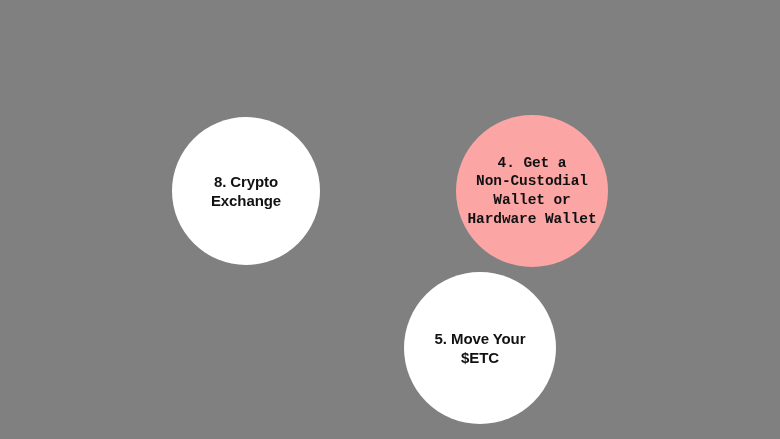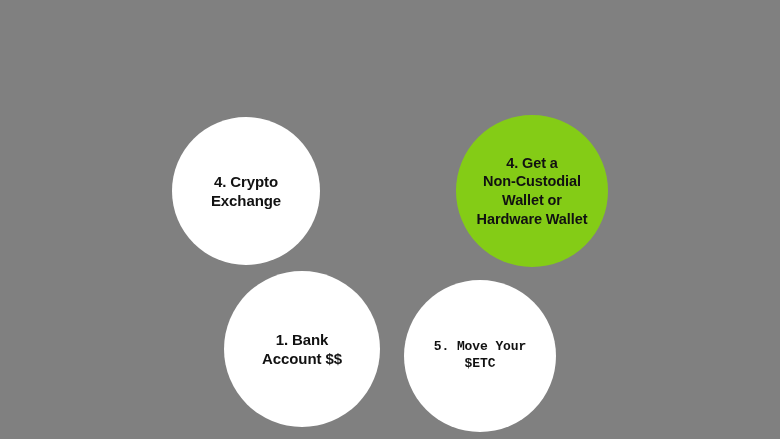--- a/index.html
+++ b/index.html
@@ -71,48 +71,43 @@
   #node-get-wallet {
     left: 456px;
     top: 115px;
     width: 152px;
     height: 152px;
     font-size: 14.5px;
   }
   
   #node-move-etc {
     left: 404px;
-    top: 280px;
+    top: 272px;
     width: 152px;
     height: 152px;
-    font-size: 13px;
-    font-family: Liberation Mono, monospace;
+    font-size: 15px;
   }
 </style>
 </head>
 <body>
 
 <div id="canvas" style="background: rgb(128, 128, 128);">
 
   <div class="node node-white" id="node-crypto-exchange" style="background: rgb(255, 255, 255); color: rgb(17, 17, 17);">
-    <span class="node-label">4. Crypto
+    <span class="node-label">8. Crypto
 Exchange</span>
   </div>
 
 
-  <div class="node node-white" id="node-get-wallet" style="background: #84cc16; color: rgb(17, 17, 17);">
+  <div class="node node-white" id="node-get-wallet" style="background: #fca5a5; color: rgb(17, 17, 17); font-family: Liberation Mono, monospace;">
     <span class="node-label">4. Get a
 Non-Custodial
 Wallet or
 Hardware Wallet</span>
   </div>
 
-  <div class="node node-white" id="node-bank-account" style="background: rgb(255, 255, 255); color: rgb(17, 17, 17);">
-    <span class="node-label">1. Bank
-Account $$</span>
-  </div>
 
   <div class="node node-white" id="node-move-etc" style="background: rgb(255, 255, 255); color: rgb(17, 17, 17);">
     <span class="node-label">5. Move Your
 $ETC</span>
   </div>
 
 </div>
 
 </body></html>

